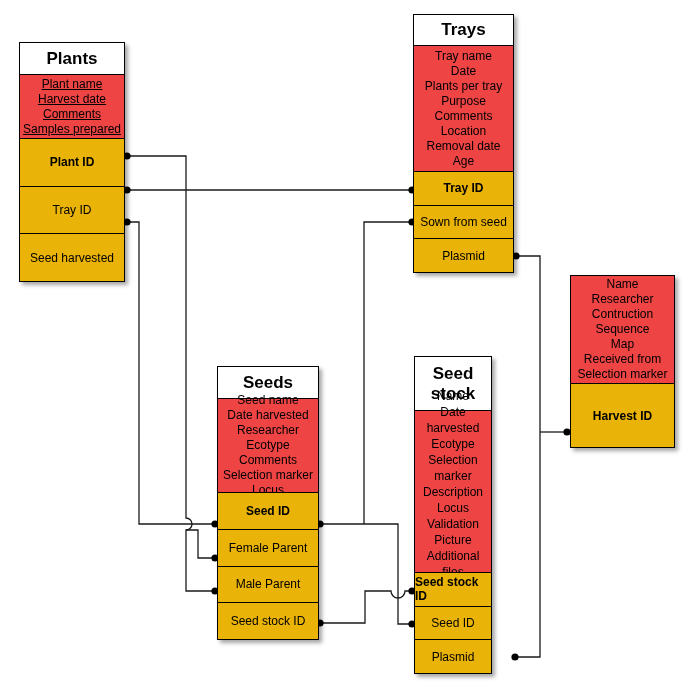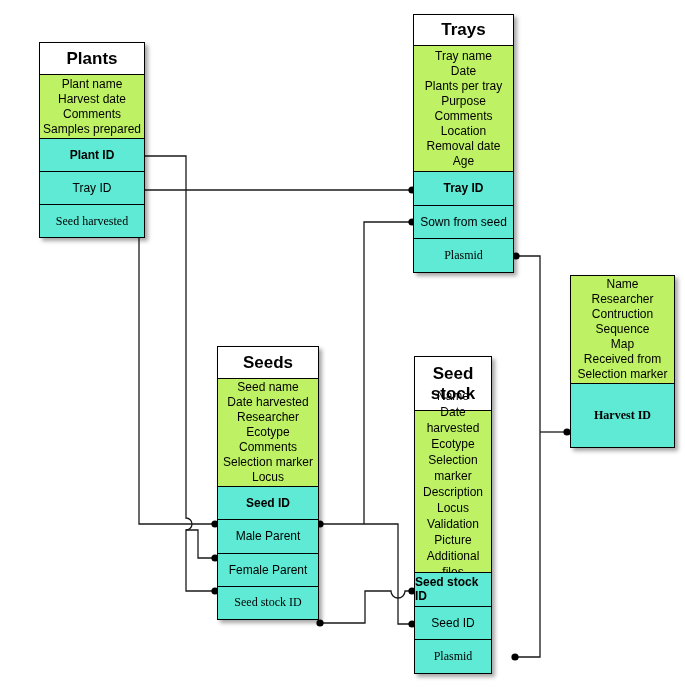--- a/index.html
+++ b/index.html
@@ -12,41 +12,41 @@
     position:absolute;background:#ffffff;border:1.6px solid #000;
     box-shadow:2.5px 3px 4px rgba(0,0,0,0.35);
     display:flex;flex-direction:column;box-sizing:border-box;
   }
   .box-title{
     flex:none;display:flex;align-items:center;justify-content:center;
     font-weight:bold;font-size:17px;text-align:center;line-height:20px;
     border-bottom:1.4px solid #000;background:#fff;
   }
   .box-attrs{
-    flex:none;background:#bef264;border-bottom:1.4px solid #000;
+    flex:none;background:#ef4444;border-bottom:1.4px solid #000;
     font-size:12px;line-height:15px;text-align:center;
     display:flex;align-items:center;justify-content:center;
     white-space:pre-line;padding:14px 1px;box-sizing:border-box;
   }
   .box-key{
     flex:1;display:flex;align-items:center;justify-content:center;
-    font-size:12px;border-bottom:1.4px solid #000;background:#5eead4;
+    font-size:12px;border-bottom:1.4px solid #000;background:#eab308;
   }
-  .box-key:last-child{border-bottom:none;font-family:Liberation Serif, serif;}
+  .box-key:last-child{border-bottom:none;}
   .box-key.primary{font-weight:bold;}
 
   
-  .b-plants   {left:19px; top:42px;  width:106px;height:196px;margin-left:20px;}
-  .b-plants    .box-title{height:31px;} .b-plants .box-attrs{height:64px;}
+  .b-plants   {left:19px; top:42px;  width:106px;height:240px;}
+  .b-plants    .box-title{height:31px;} .b-plants .box-attrs{height:64px;text-decoration:underline;}
   .b-trays    {left:413px;top:14px;  width:101px;height:259px;}
   .b-trays     .box-title{height:30px;} .b-trays .box-attrs{height:126px;}
   .b-plasmids {left:570px;top:275px; width:105px;height:173px;}
   .b-plasmids  .box-title{height:30px;} .b-plasmids .box-attrs{height:108px;}
-  .b-seeds    {left:217px;top:346px; width:102px;height:274px;}
-  .b-seeds     .box-title{height:31px;} .b-seeds .box-attrs{height:108px;}
+  .b-seeds    {left:217px;top:366px; width:102px;height:274px;}
+  .b-seeds     .box-title{height:31px;} .b-seeds .box-attrs{height:94px;}
   .b-seedstock{left:414px;top:356px; width:78px; height:318px;}
   .b-seedstock .box-title{height:53px;padding:0 16px;} .b-seedstock .box-attrs{height:162px;line-height:16px;}
 </style>
 </head>
 <body>
 
 <div id="canvas">
 
   <svg id="wires" viewBox="0 0 685 694" fill="none" stroke="#1a1a1a" stroke-width="1.3">
 
@@ -127,22 +127,22 @@
   <div class="box b-seeds">
     <div class="box-title">Seeds</div>
     <div class="box-attrs">Seed name
 Date harvested
 Researcher
 Ecotype
 Comments
 Selection marker
 Locus</div>
     <div class="box-key primary">Seed ID</div>
+    <div class="box-key">Female Parent</div>
     <div class="box-key">Male Parent</div>
-    <div class="box-key">Female Parent</div>
     <div class="box-key">Seed stock ID</div>
   </div>
 
   <div class="box b-seedstock">
     <div class="box-title">Seed stock</div>
     <div class="box-attrs">Name
 Date harvested
 Ecotype
 Selection marker
 Description

